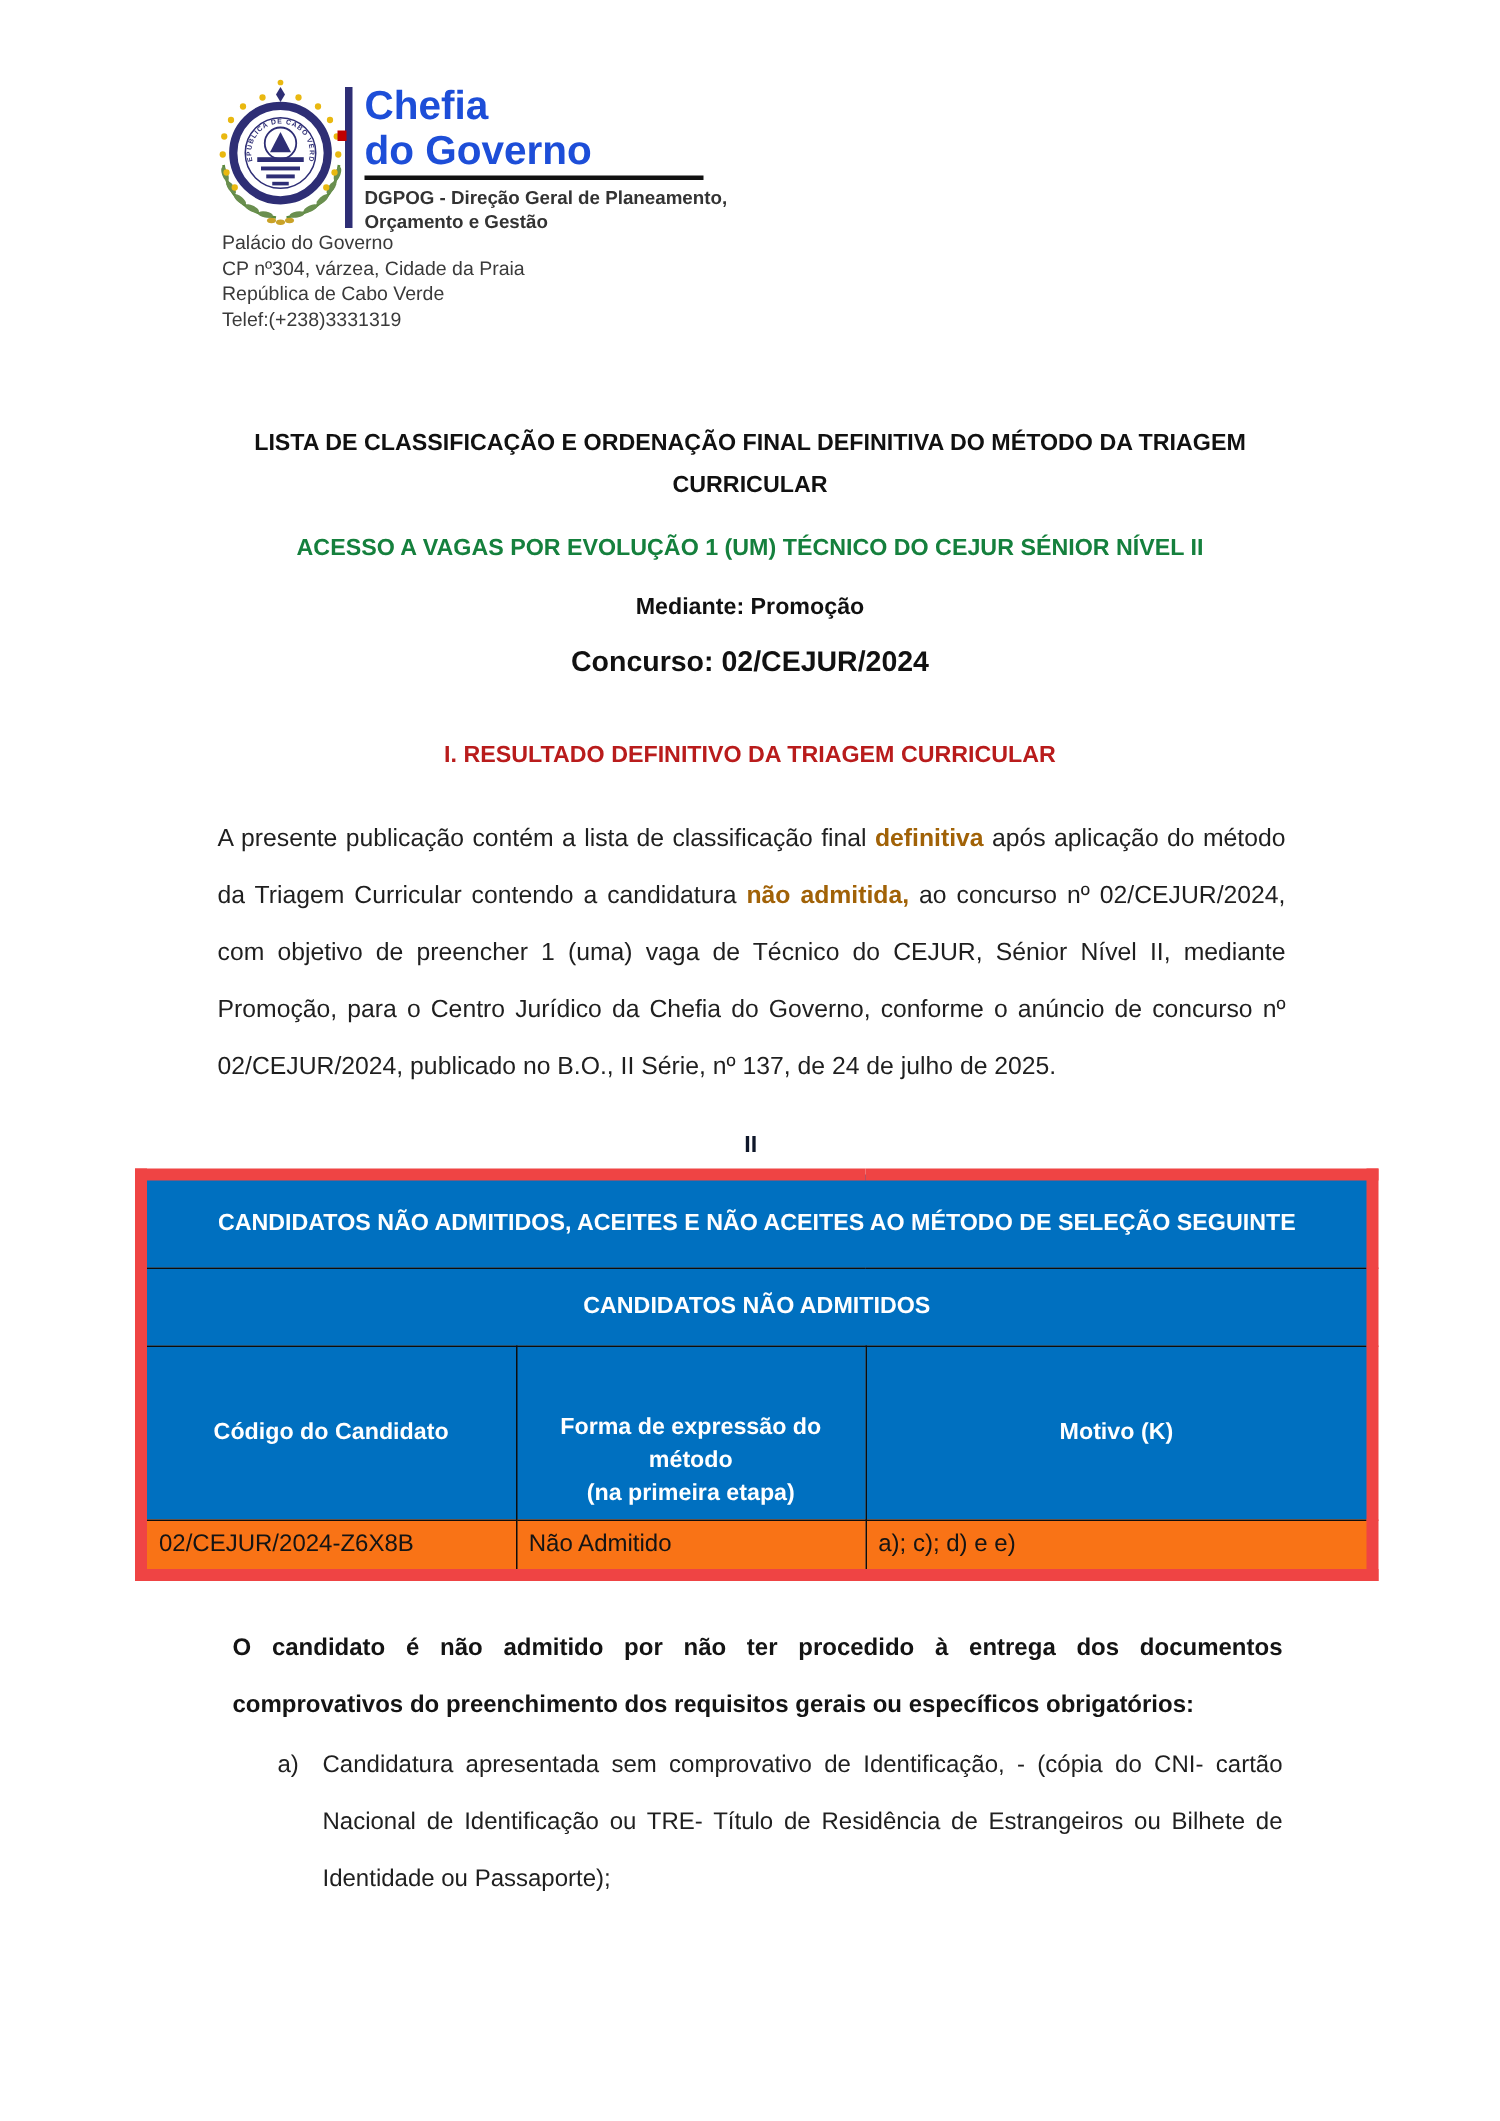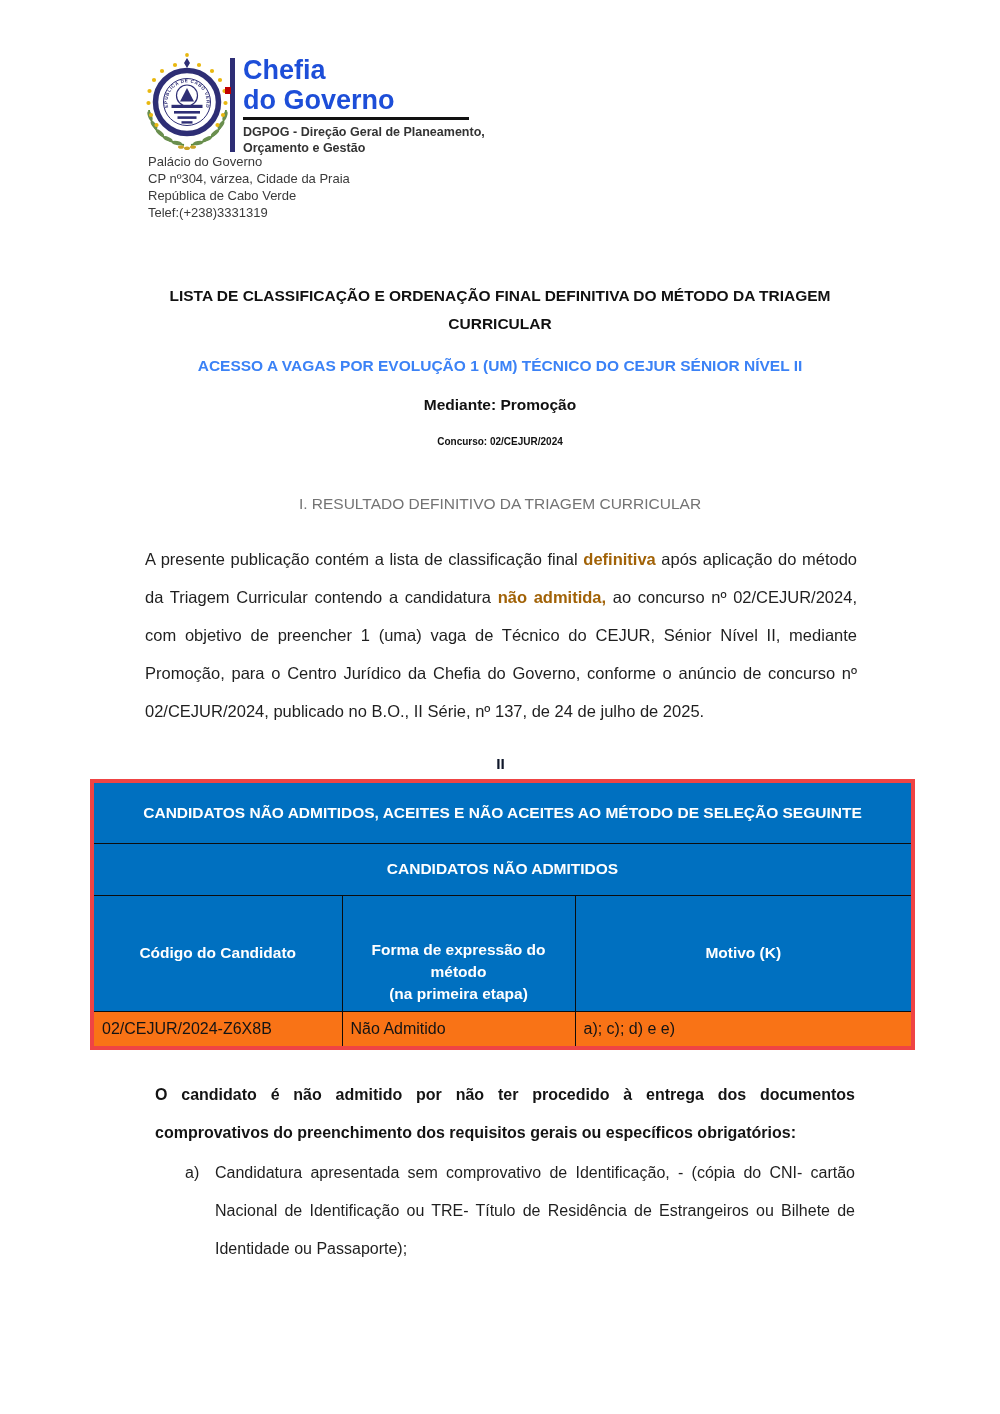--- a/index.html
+++ b/index.html
@@ -12,35 +12,35 @@
   .brand-bar { position:absolute; left:230px; top:58px; width:5px; height:94px; background:#2E2E75; }
   .brand-reddot { position:absolute; left:225px; top:87px; width:6px; height:7px; background:#C00000; }
   .brand-text { position:absolute; left:243px; top:55px; }
   .org-name { font-size:27px; font-weight:bold; color:#1d4ed8; line-height:30px; letter-spacing:0px; }
   .org-underline { width:226px; border-top:3px solid #111; margin-top:2px; }
   .org-dept { margin-top:5px; font-size:12.5px; font-weight:bold; color:#333; line-height:15.5px; }
   .address { position:absolute; left:148px; top:153px; font-size:13px; color:#3a3a3a; line-height:17px; }
 
   
   .doc-title { width:680px; margin:52px auto 0; text-align:center; font-size:15.5px; font-weight:bold; color:#111; line-height:28px; }
-  .doc-subtitle { width:820px; margin:18px auto 0; text-align:center; font-size:15.5px; font-weight:bold; color:#3b82f6; line-height:20px; }
+  .doc-subtitle { width:820px; margin:18px auto 0; text-align:center; font-size:15.5px; font-weight:bold; color:#15803d; line-height:20px; }
   .line-mediante { margin-top:19px; text-align:center; font-size:15.5px; font-weight:bold; color:#111; line-height:20px; }
-  .line-concurso { margin-top:17px; text-align:center; font-size:10px; font-weight:bold; color:#111; line-height:20px; }
-  .section1 { margin-top:42px; text-align:center; font-size:15.5px; font-weight:normal; color:#737373; line-height:20px; }
+  .line-concurso { margin-top:17px; text-align:center; font-size:19px; font-weight:bold; color:#111; line-height:20px; }
+  .section1 { margin-top:42px; text-align:center; font-size:15.5px; font-weight:bold; color:#b91c1c; line-height:20px; }
 
   
   .intro-par { width:712px; margin:26px 0 0 145px; font-size:16.5px; line-height:38px; text-align:justify; color:#1f1f1f; }
   .intro-par b { color:#a16207; }
 
   .section-two { width:821px; margin:25px 0 0 90px; text-align:center; font-size:15.5px; font-weight:bold; color:#0f172a; line-height:18px; }
 
   
   .result-table { margin:6px 0 0 90px; width:821px; border-collapse:collapse; table-layout:fixed; }
   .result-table td { border:1.5px solid #0d0d0d; }
-  .result-table { border:4px solid #ef4444; }
+  .result-table { border:8px solid #ef4444; }
   .cell-blue { background:#0070C0; color:#ffffff; font-weight:bold; font-size:15.5px; text-align:center; }
   .banner-cell { height:62px; line-height:20px; padding:4px 10px; }
   .subbanner-cell { height:52px; line-height:18px; padding:4px 10px; }
   .colhead-cell { height:116px; vertical-align:middle; line-height:22px; padding:6px 10px; }
   .colhead-forma { vertical-align:top; }
   .forma-inner { display:flex; flex-direction:column; justify-content:flex-end; height:103px; padding-top:14px; }
   .data-row td { height:37px; background:#f97316; color:#141414; font-size:16px; vertical-align:middle; }
   .cell-codigo { text-align:left; padding:2px 8px; }
   .cell-center { text-align:left; padding:2px 8px; }
 

